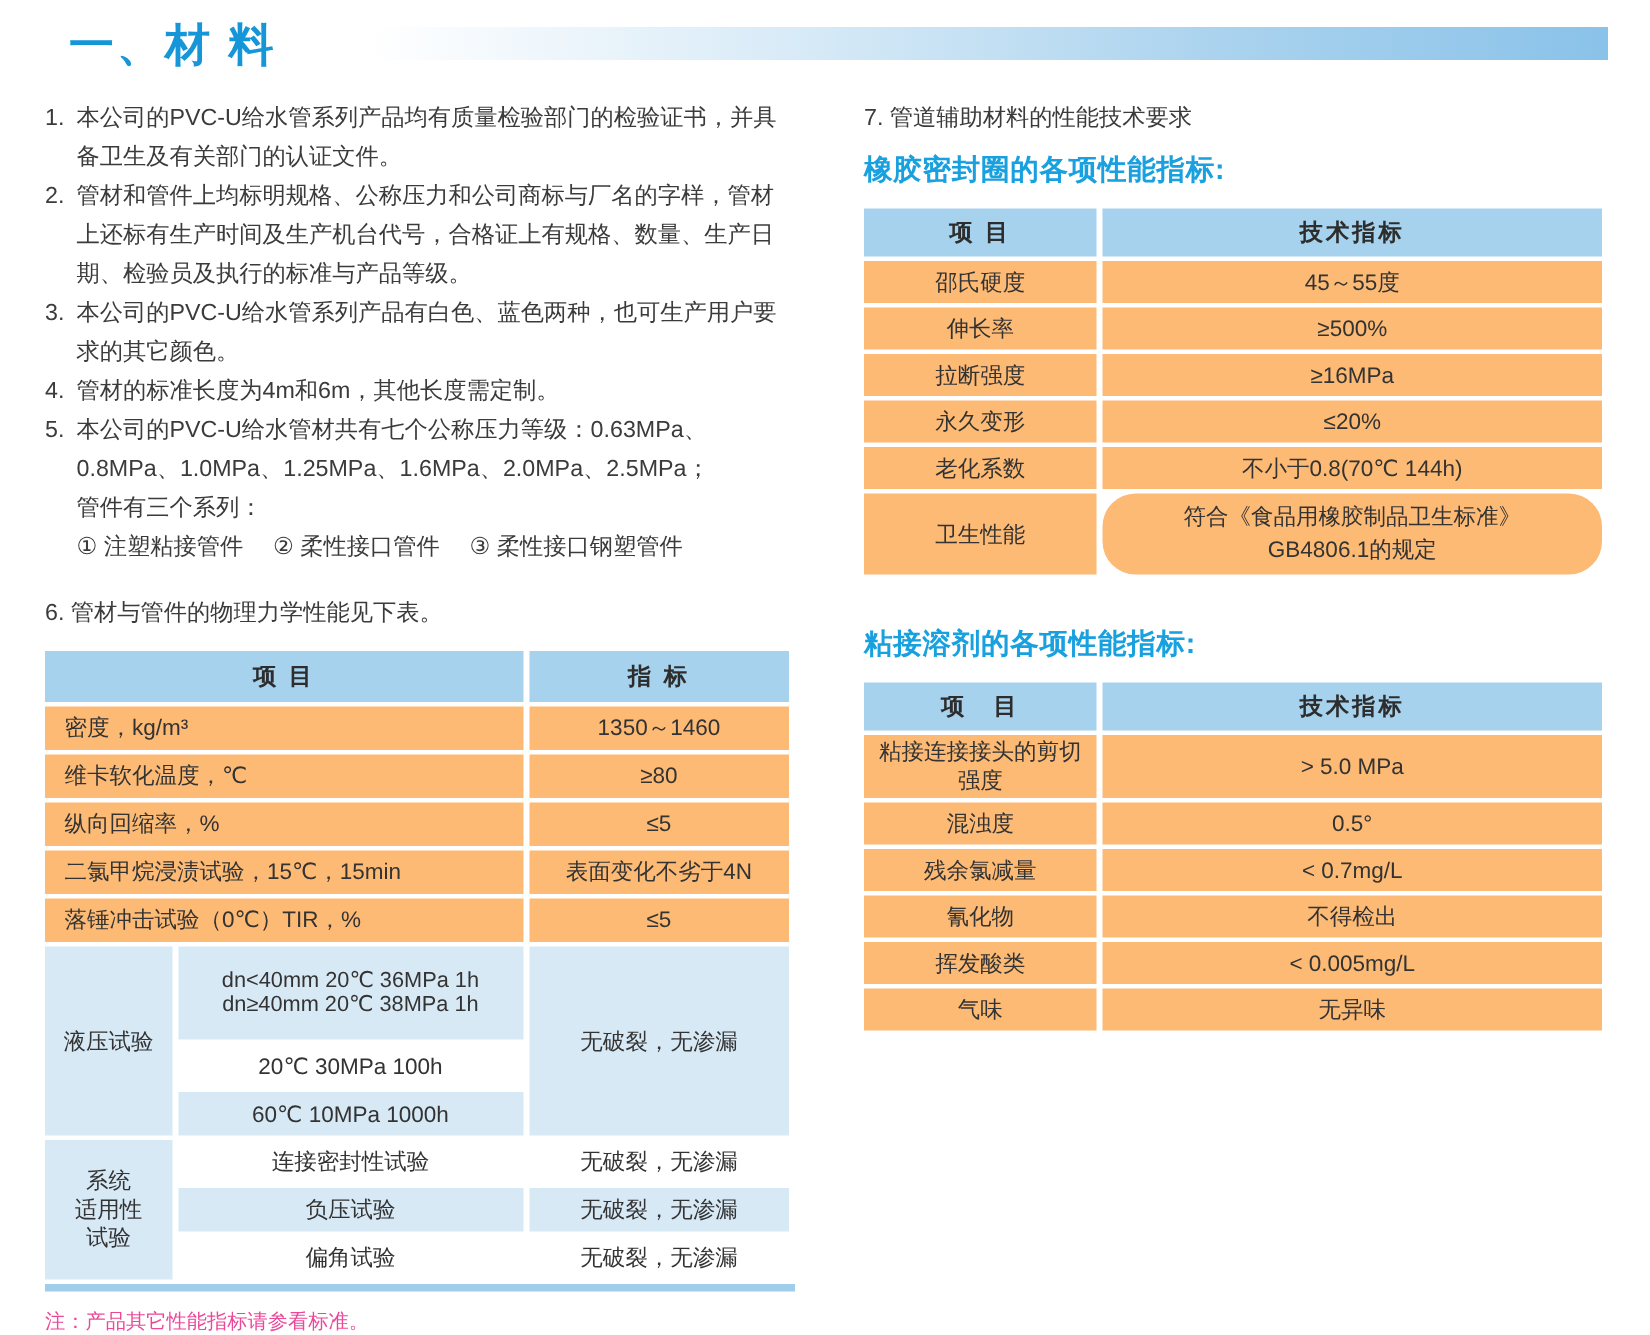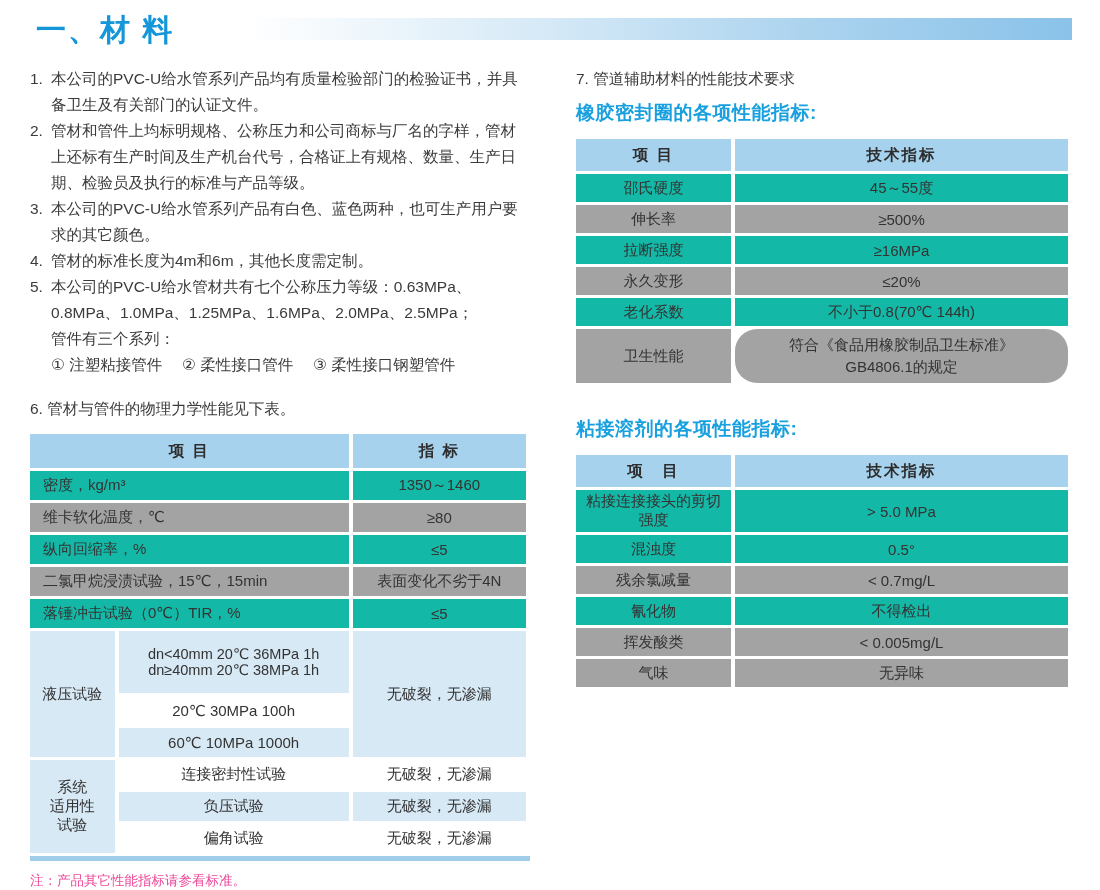--- a/index.html
+++ b/index.html
@@ -4,21 +4,21 @@
 <style>
   html,body { margin:0; padding:0; background:#fff; }
   .page {
     position:relative; width:1100px; height:890px; background:#ffffff;
     font-family:"Liberation Sans","DejaVu Sans",sans-serif; color:#3b3b3b;
     overflow:hidden;
   }
   
   .hdr { position:absolute; left:30px; top:8px; width:1042px; height:40px; }
   .title {
-    position:absolute; left:6px; top:2px; margin:0;
+    position:absolute; left:16px; top:2px; margin:0;
     font-size:30px; font-weight:700; color:#1496d8; letter-spacing:2px;
     white-space:nowrap;
   }
   .title-bar {
     position:absolute; left:216px; top:10px; width:826px; height:22px;
     background:linear-gradient(to right, rgba(240,248,253,0) 0%, #d7eaf7 35%, #a9d2ee 70%, #8ac2e9 100%);
   }
   
   .col-left  { position:absolute; left:30px;  top:66px; width:500px; }
   .col-right { position:absolute; left:576px; top:68px; width:496px; }
@@ -33,22 +33,22 @@
   .sec-h2 { margin:30px 0 10px 0; }
   
   table.tbl { border-collapse:separate; border-spacing:4px 3px; margin-left:-4px; }
   table.tbl td {
     text-align:center; vertical-align:middle; font-size:15px; color:#333;
     padding:2px 4px; white-space:pre-line;
   }
   tr.head td { background:#a6d2ee; font-weight:700; color:#2d2d2d; font-size:15.5px; letter-spacing:2px; height:30px; }
   .bg-w { background:#ffffff; }
   .bg-b { background:#d8e9f6; }
-  tr.r-w td { background:#14b8a6; }
-  tr.r-b td { background:#a3a3a3; }
+  tr.r-w td { background:#fdba74; }
+  tr.r-b td { background:#fdba74; }
   
   .phys { width:504px; margin-top:11px; }
   .phys col.c1 { width:84px; } .phys col.c2 { width:228px; } .phys col.c3 { width:172px; }
   .phys td { height:25px; }
   .phys td.al { text-align:left; padding-left:13px; }
   .phys td.cond1 { height:58px; font-size:14.5px; }
   .phys td.cond { font-size:15px; }
   .bottom-bar { width:500px; height:5px; background:#9fcdea; }
   .note { margin:11px 0 0 0; font-size:13.5px; color:#ec4899; }
   

